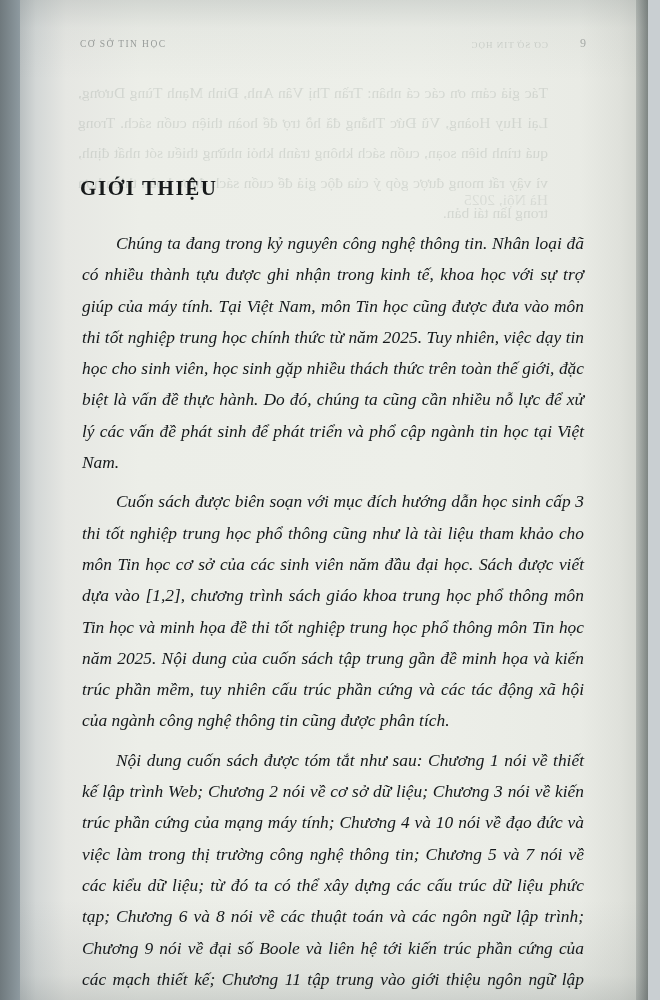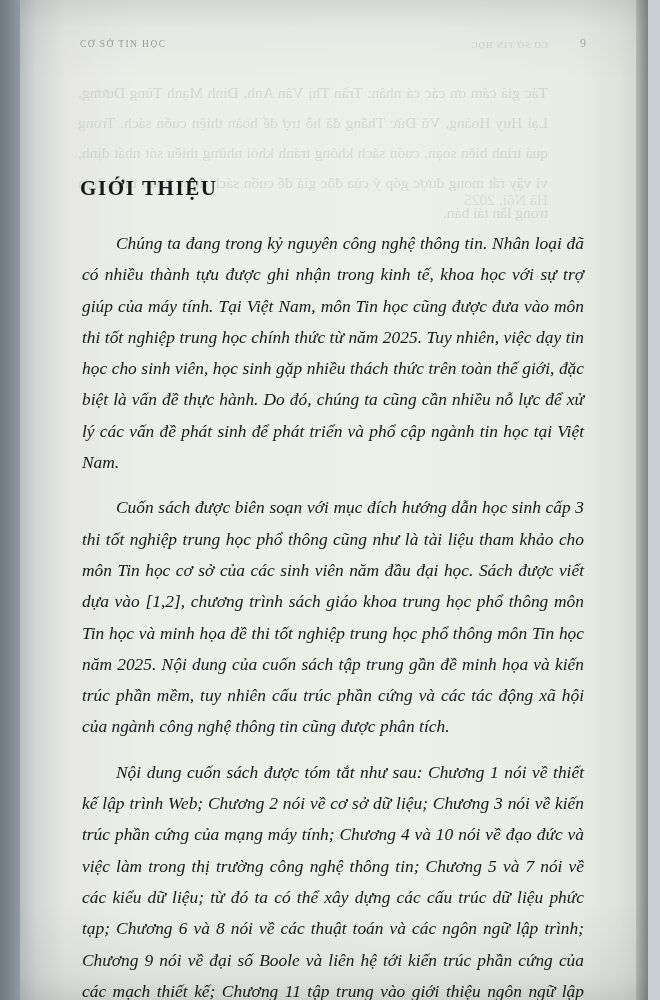--- a/index.html
+++ b/index.html
@@ -147,21 +147,21 @@
     font-size: 17.4px;
     line-height: 31.3px;
     text-align: justify;
     text-justify: inter-word;
   }
   .body p {
     margin: 0 0 0 0;
     text-indent: 34px;
     font-style: italic;
   }
-  .body p + p { margin-top: 14px; }
+  .body p + p { margin-top: 8px; }
 </style>
 </head>
 <body>
 
 <div class="page">
   <div class="edge-left"></div>
   <div class="paper">
     <div class="paper-inner"></div>
 
     <div class="bleed-head">CƠ SỞ TIN HỌC</div>

